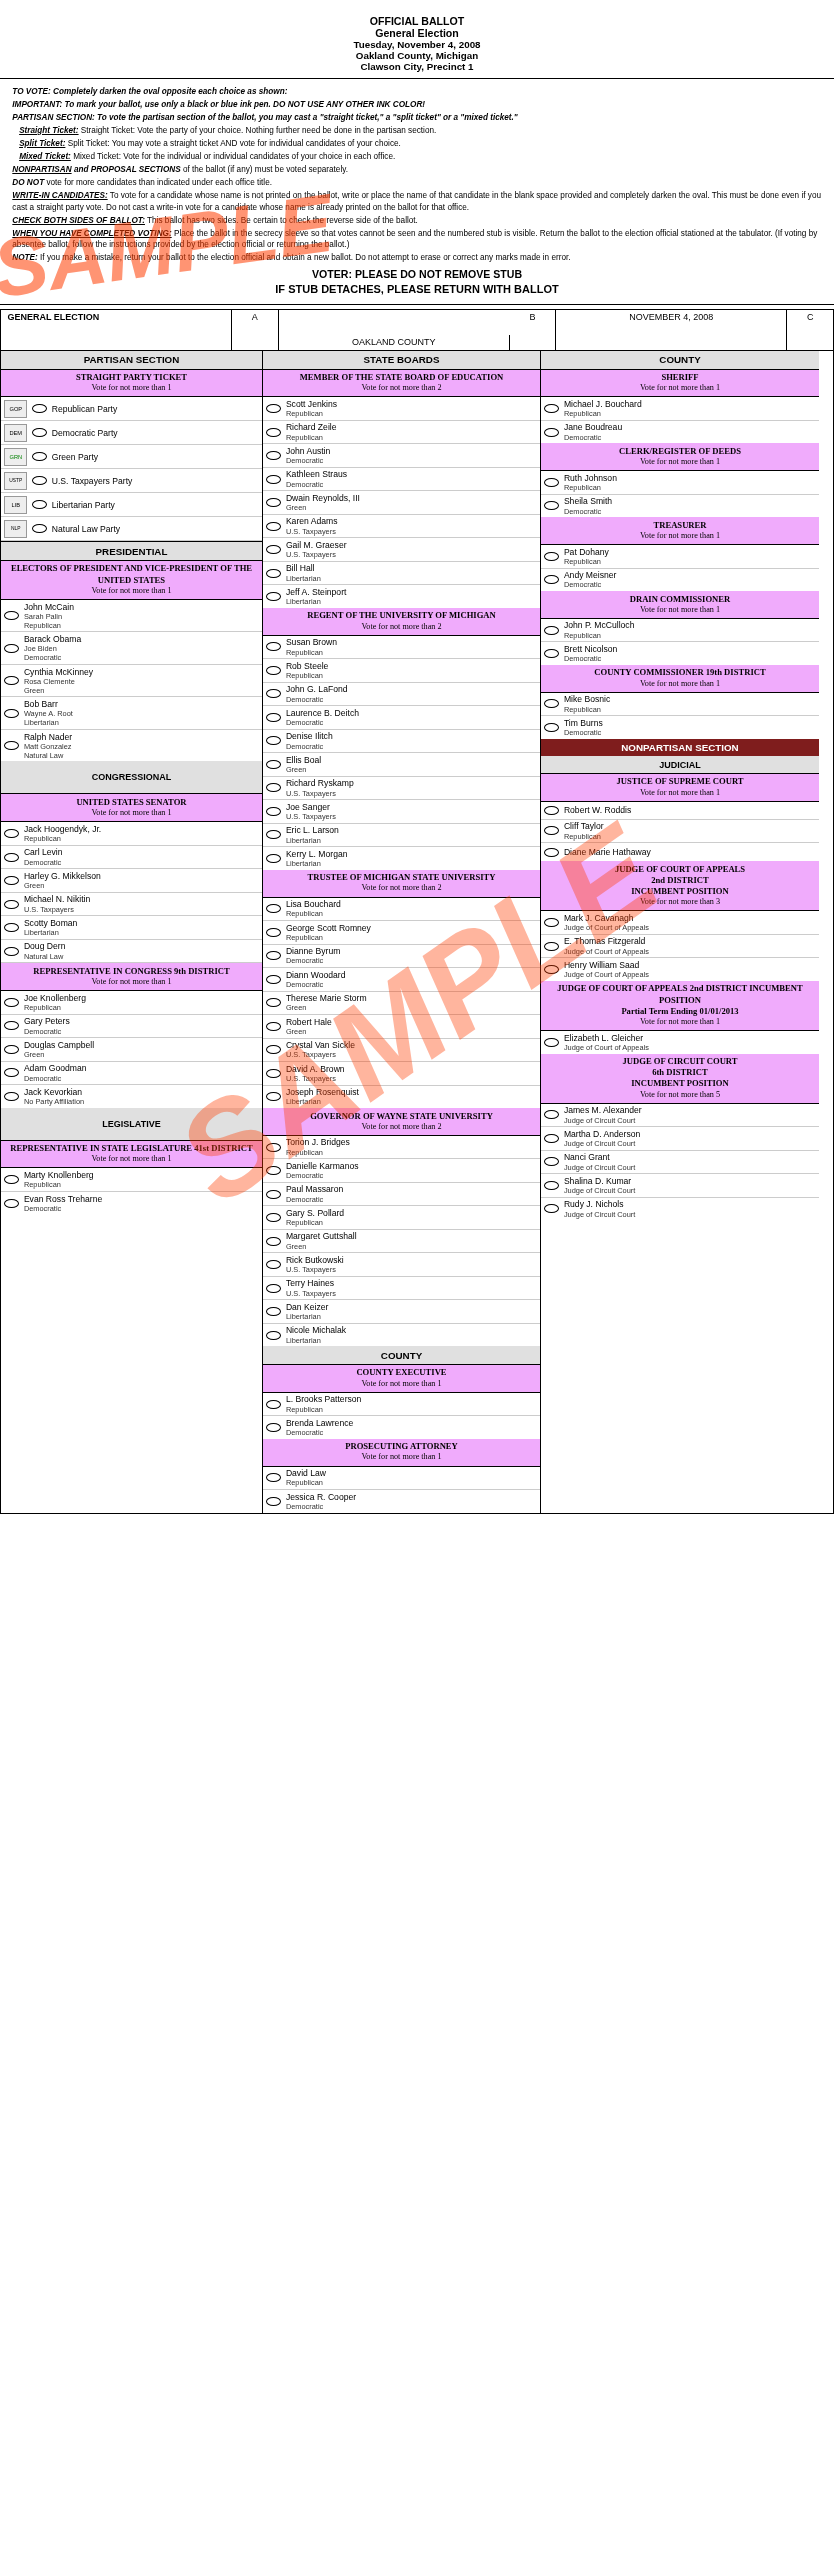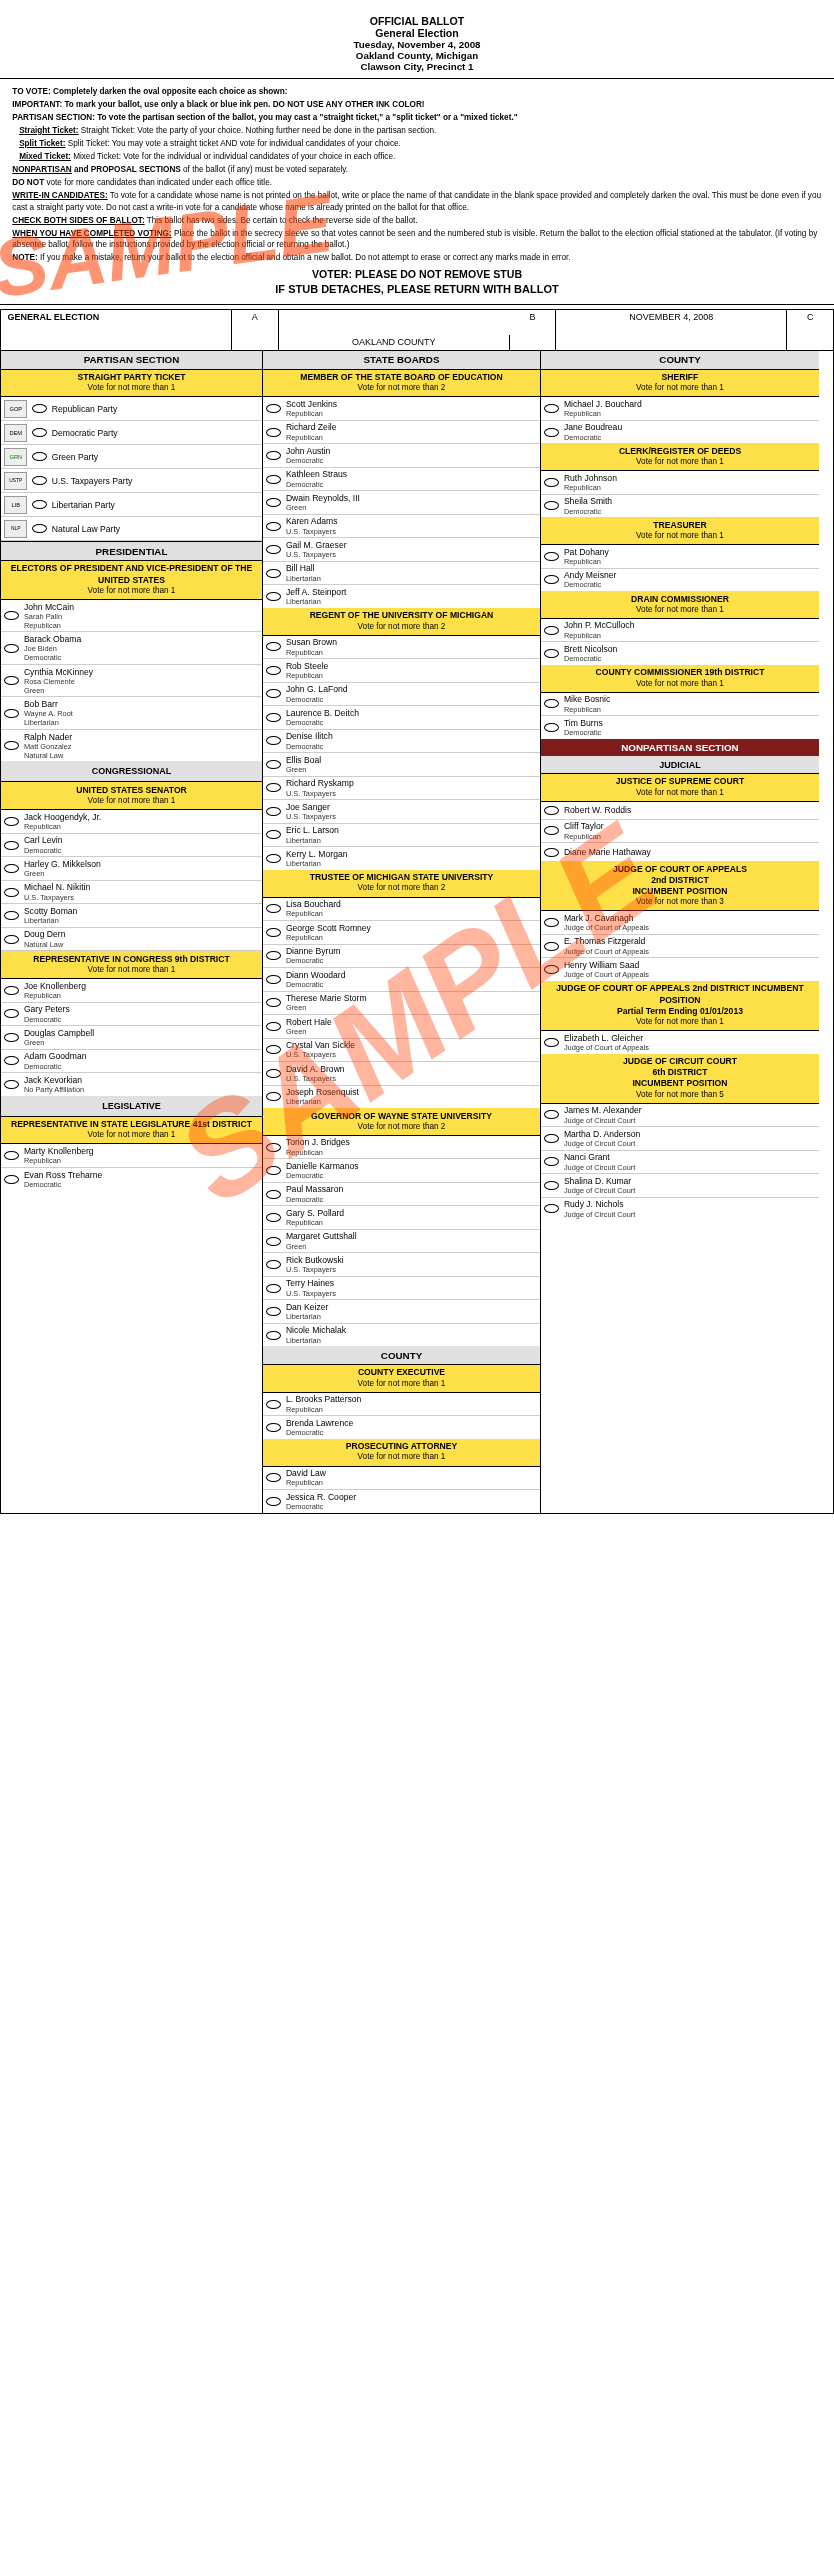--- a/index.html
+++ b/index.html
@@ -22,21 +22,21 @@
     .header .subtitle { font-size: 9.8px; font-weight: bold; }
 
     
     .instructions {
       padding: 6.5px 12.3px;
       font-size: 8.2px;
       line-height: 1.4;
       border-bottom: 1.6px solid #000;
     }
     .instructions p { margin-bottom: 1.6px; }
-    .instructions .bold { font-weight: bold; }
+    .instructions .bold { font-weight: bold; font-style: italic; }
     .instructions .underline { text-decoration: underline; }
     .instructions .voter-notice {
       text-align: center;
       font-weight: bold;
       font-size: 9.8px;
       margin-top: 3.3px;
     }
 
     
     .ballot-info-bar {
@@ -75,21 +75,22 @@
       border-bottom: 0.8px solid #000;
       font-size: 9.8px;
     }
     .race-header {
       text-align: center;
       font-weight: bold;
       padding: 2.5px 3.3px;
       border-bottom: 0.8px solid #000;
       font-size: 8.6px;
       line-height: 1.3;
-      background: #fde047;
+      background: #f0abfc;
+      font-family: Liberation Serif, serif;
     }
     .race-header .vote-for {
       font-weight: normal;
       font-size: 8.2px;
     }
 
     
     .candidate-row {
       display: flex;
       align-items: center;
@@ -145,21 +146,21 @@
       font-weight: bold;
       padding: 3.3px;
       font-size: 9.8px;
     }
 
     
     .leg-header {
       background: #e0e0e0;
       text-align: center;
       font-weight: bold;
-      padding: 5px;
+      padding: 11px;
       border-bottom: 0.8px solid #000;
       font-size: 9px;
     }
 
     
     .county-exec-label {
       background: #e0e0e0;
     }
 
     .col-left { min-width: 262px; max-width: 262px; }

